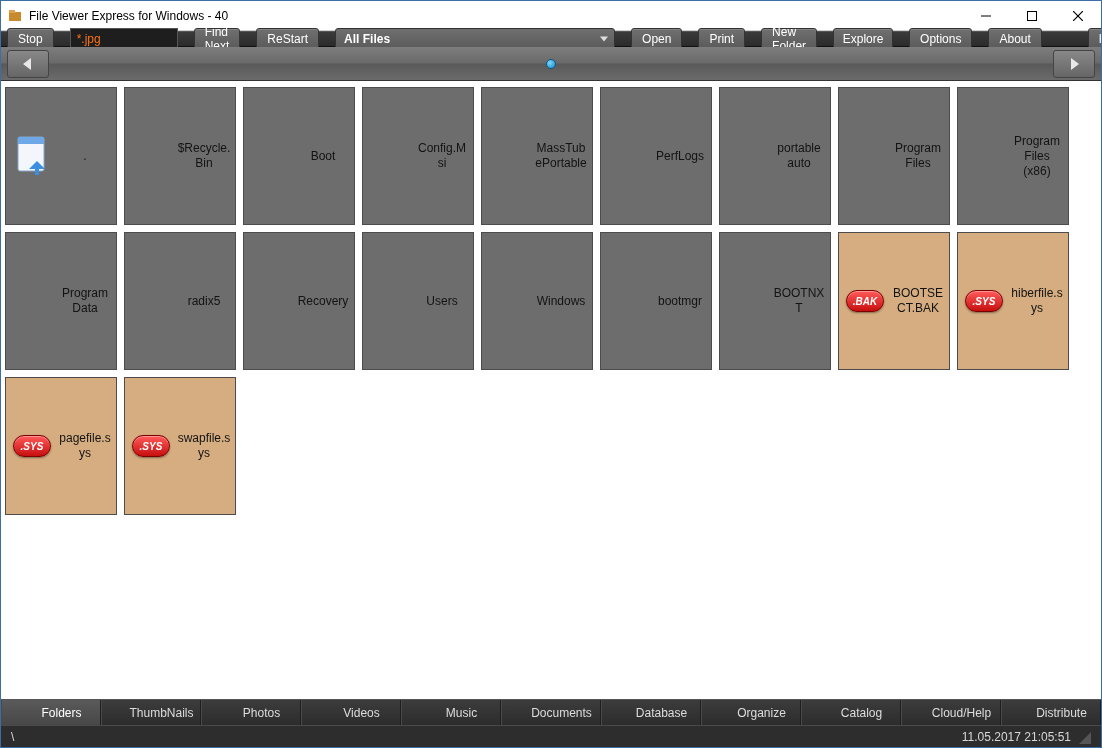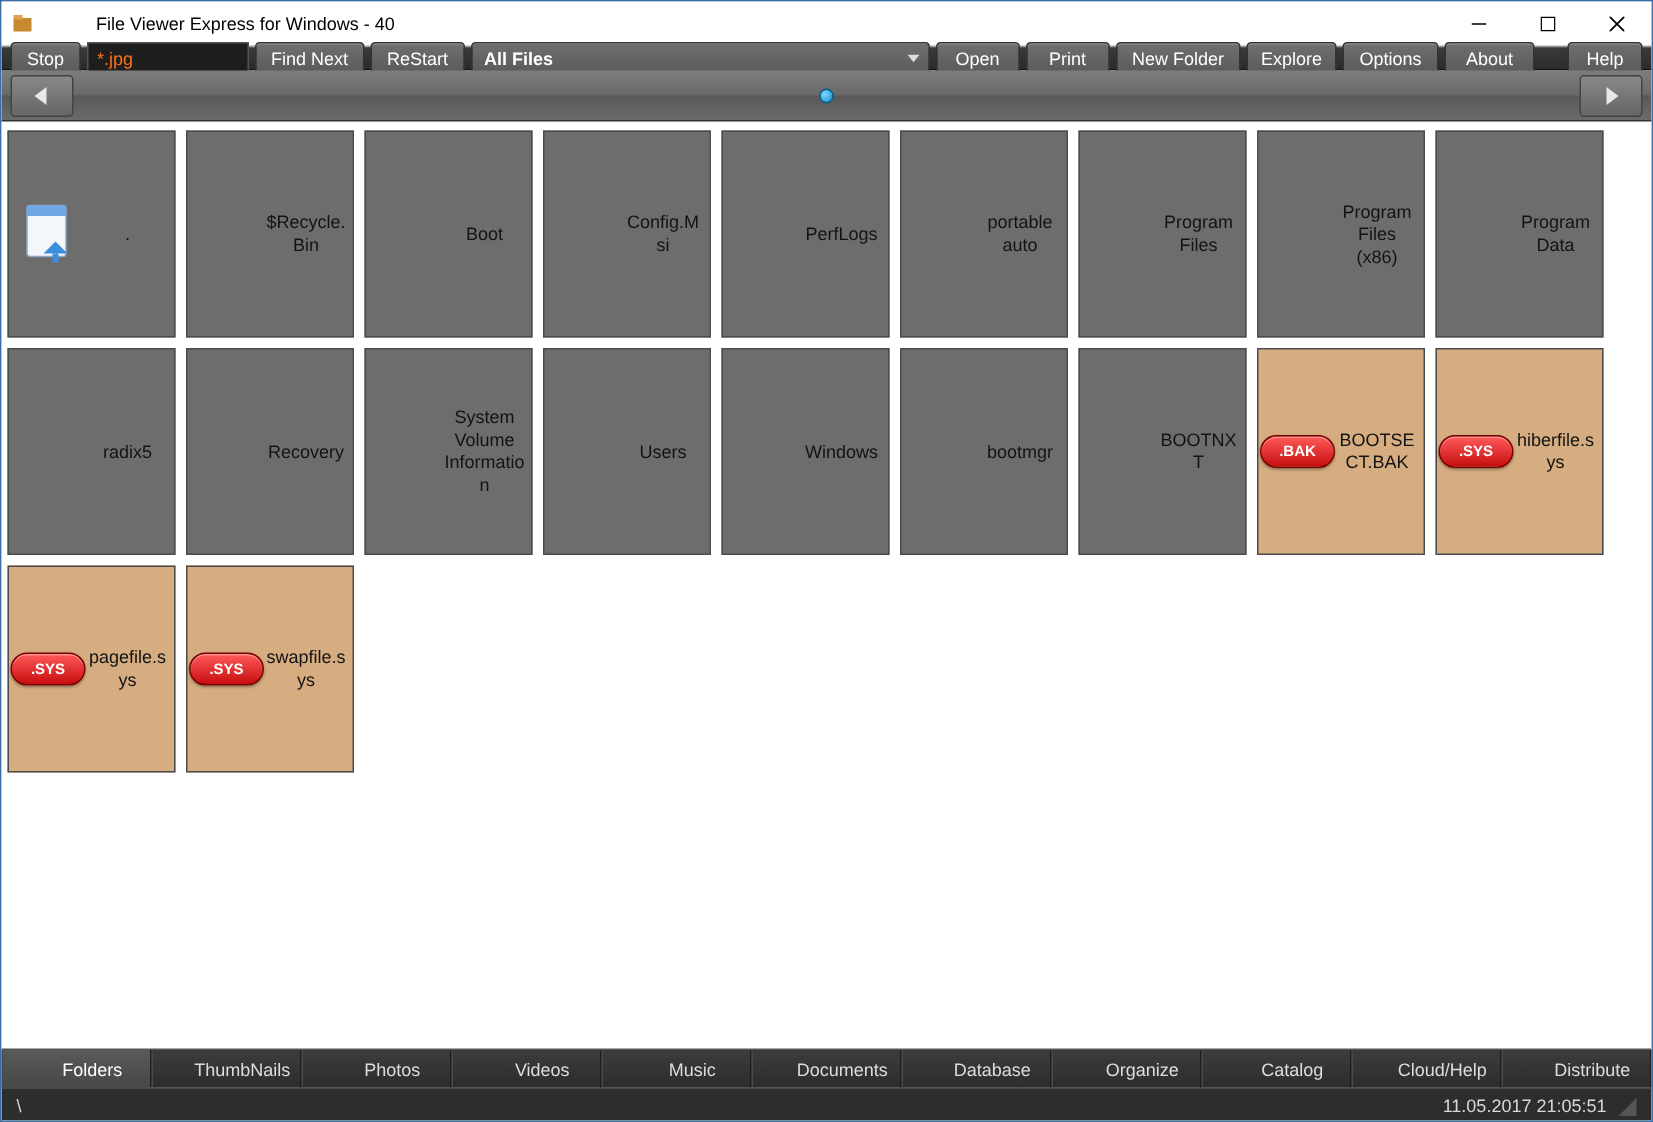--- a/index.html
+++ b/index.html
@@ -20,36 +20,36 @@
     background: #fff;
     display: flex;
     align-items: center;
     padding-left: 6px;
     border-bottom: 1px solid #d0d0d0;
   }
   .titlebar .app-icon {
     width: 16px; height: 16px; margin-right: 6px;
     display:flex;align-items:center;justify-content:center;
   }
-  .titlebar .title-text { flex:1; font-size:12px; color:#000;margin-left:35px; }
+  .titlebar .title-text { flex:1; font-size:12px; color:#000; }
   .win-controls { display:flex; }
   .win-btn {
     width:46px; height:30px;
     display:flex;align-items:center;justify-content:center;
     color:#000; font-size:11px;
   }
   .win-btn svg{stroke:#000;}
   
   .toolbar {
     height: 16px;
     background: linear-gradient(to bottom,#3a3a3a,#2b2b2b);
     display:flex;
     align-items:center;
     padding: 0 6px;
-    gap:4px;
+    gap:16px;
     color:#fff;
     border-top:1px solid #555;
     border-bottom:1px solid #111;
   }
   .tbtn {
     height:22px;
     padding:0 10px;
     background: linear-gradient(to bottom,#6f6f6f,#5a5a5a);
     border:1px solid #333;
     border-radius:3px;
@@ -145,26 +145,27 @@
   }
   .tile .label{
     font-size:12px;
     color:#131313;
     text-align:center;
     word-break:break-word;
     line-height:1.25;
     max-width:58px;
   }
   .badge{
-    width:50px;height:22px;border-radius:11px;
+    width:38px;height:22px;border-radius:11px;
     background:linear-gradient(to bottom,#ff5a5a,#c70f0f);
     border:1px solid #7a0000;
     display:flex;align-items:center;justify-content:center;
     color:#fff;font-size:10px;font-weight:bold;
     box-shadow:0 1px 2px rgba(0,0,0,.4), inset 0 1px 0 rgba(255,255,255,.35);
+    font-style:italic;
   }
   .up-icon svg{display:block;}
   
   .bottombar{
     height:26px;
     background: linear-gradient(to bottom,#3c3c3c,#2c2c2c);
     display:flex;
     align-items:stretch;
     border-top:1px solid #555;
     color:#ddd;
@@ -296,20 +297,26 @@
       </div>
       <div class="tile folder">
         <div class="icon-col"></div>
         <div class="label-col">
           <div class="label">Config.Msi</div>
         </div>
       </div>
       <div class="tile folder">
         <div class="icon-col"></div>
         <div class="label-col">
+          <div class="label">MassTubePortable</div>
+        </div>
+      </div>
+      <div class="tile folder">
+        <div class="icon-col"></div>
+        <div class="label-col">
           <div class="label">PerfLogs</div>
         </div>
       </div>
       <div class="tile folder">
         <div class="icon-col"></div>
         <div class="label-col">
           <div class="label">portable auto</div>
         </div>
       </div>
       <div class="tile folder">
@@ -333,26 +340,20 @@
       <div class="tile folder">
         <div class="icon-col"></div>
         <div class="label-col">
           <div class="label">radix5</div>
         </div>
       </div>
       <div class="tile folder">
         <div class="icon-col"></div>
         <div class="label-col">
           <div class="label">Recovery</div>
-        </div>
-      </div>
-      <div class="tile folder">
-        <div class="icon-col"></div>
-        <div class="label-col">
-          <div class="label">System Volume Information</div>
         </div>
       </div>
       <div class="tile folder">
         <div class="icon-col"></div>
         <div class="label-col">
           <div class="label">Users</div>
         </div>
       </div>
       <div class="tile folder">
         <div class="icon-col"></div>

